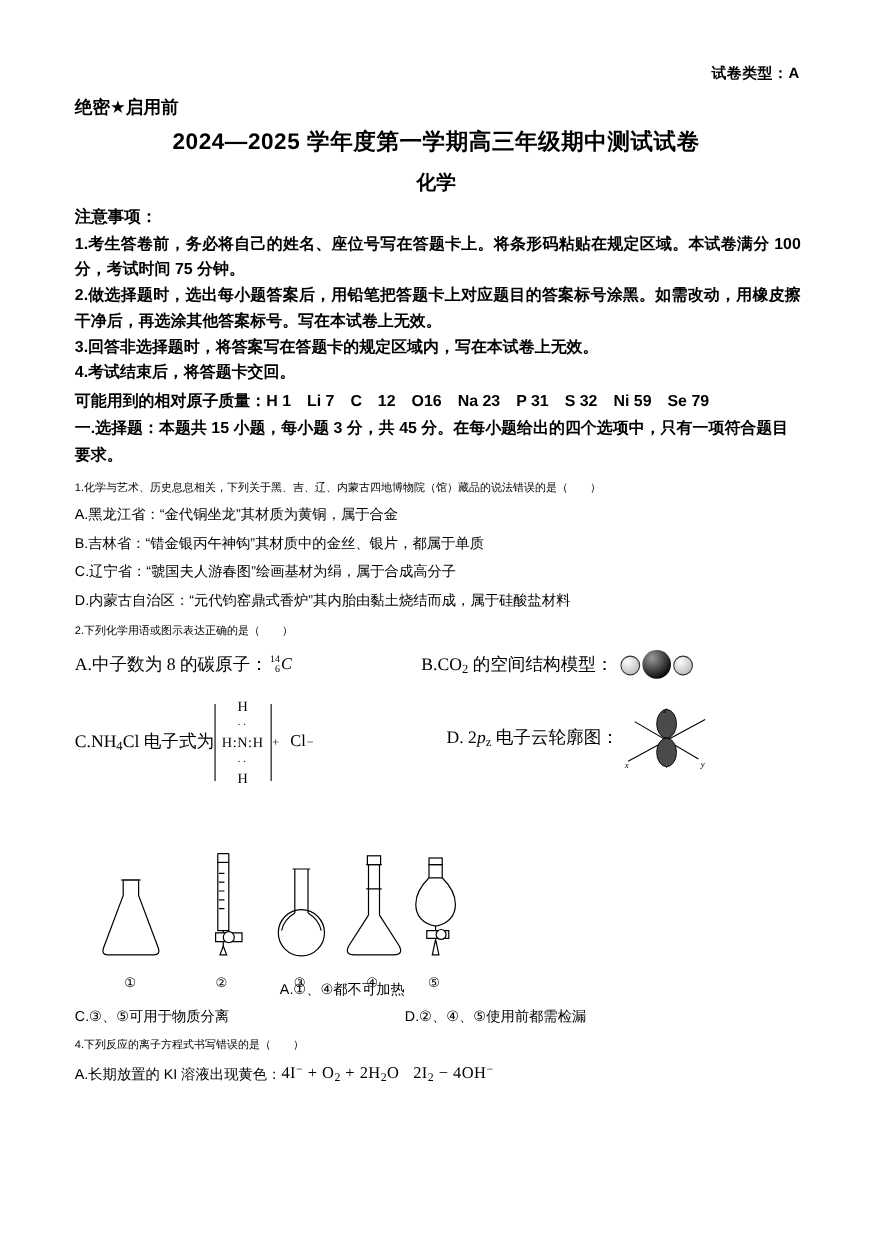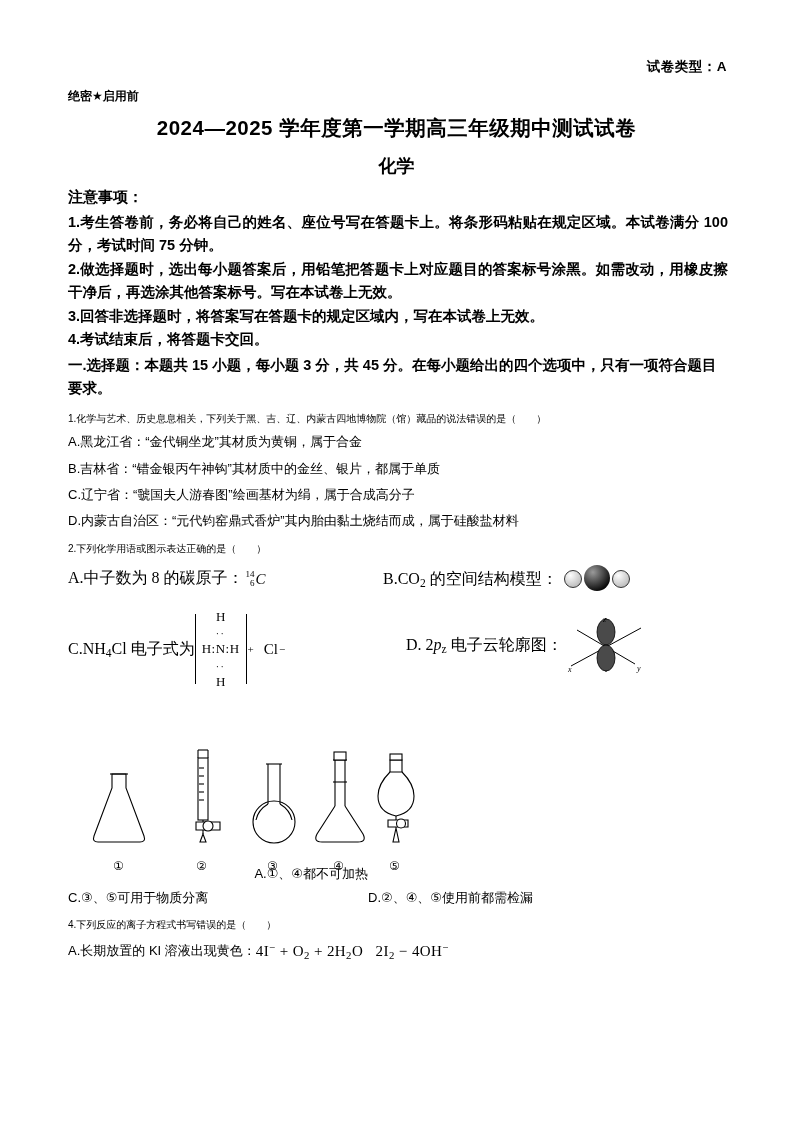--- a/index.html
+++ b/index.html
@@ -28,21 +28,21 @@
     top: 58px;
     font-size: 13.5px;
     font-weight: bold;
     font-family: "Liberation Sans", "DejaVu Sans", sans-serif;
     letter-spacing: 0.5px;
   }
   .secret {
     position: absolute;
     left: 68px;
     top: 88px;
-    font-size: 12px;
+    font-size: 16px;
     font-weight: bold;
     font-family: "Liberation Sans", "DejaVu Sans", sans-serif;
   }
   .title-main {
     position: absolute;
     left: 0; right: 0;
     top: 114px;
     text-align: center;
     font-size: 20.5px;
     font-weight: bold;
@@ -245,20 +245,21 @@
   <div class="title-main">2024—2025 学年度第一学期高三年级期中测试试卷</div>
   <div class="title-sub">化学</div>
 
   <div class="content">
 
     <div class="notice-head">注意事项：</div>
     <p class="notice-item">1.考生答卷前，务必将自己的姓名、座位号写在答题卡上。将条形码粘贴在规定区域。本试卷满分 100 分，考试时间 75 分钟。</p>
     <p class="notice-item">2.做选择题时，选出每小题答案后，用铅笔把答题卡上对应题目的答案标号涂黑。如需改动，用橡皮擦干净后，再选涂其他答案标号。写在本试卷上无效。</p>
     <p class="notice-item">3.回答非选择题时，将答案写在答题卡的规定区域内，写在本试卷上无效。</p>
     <p class="notice-item">4.考试结束后，将答题卡交回。</p>
+    <p class="mass-line">可能用到的相对原子质量：H 1　Li 7　C　12　O16　Na 23　P 31　S 32　Ni 59　Se 79</p>
 
     <p class="section-line">
       <b>一.选择题：</b><b>本题共 15 小题，每小题 3 分，共 45 分。在每小题给出的四个选项中，只有一项符合题目要求。</b>
     </p>
 
     <p class="q">
       <span>1.</span><span>化学与艺术、历史息息相关，下列关于黑、吉、辽、内蒙古四地博物院（馆）藏品的说法错误的是（　　）</span>
     </p>
     <p class="opt">A.黑龙江省：“金代铜坐龙”其材质为黄铜，属于合金</p>
     <p class="opt">B.吉林省：“错金银丙午神钩”其材质中的金丝、银片，都属于单质</p>

